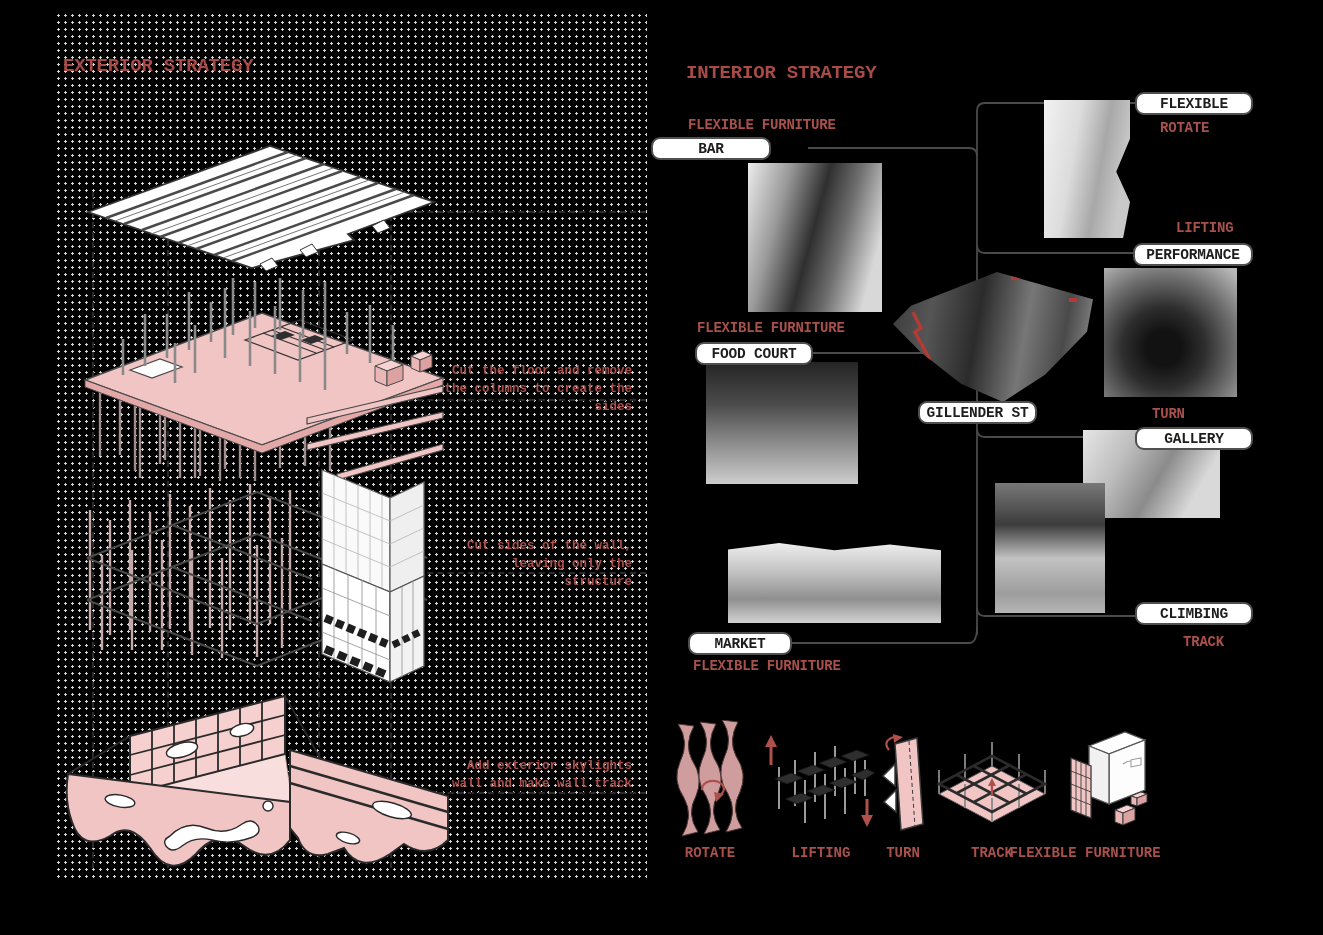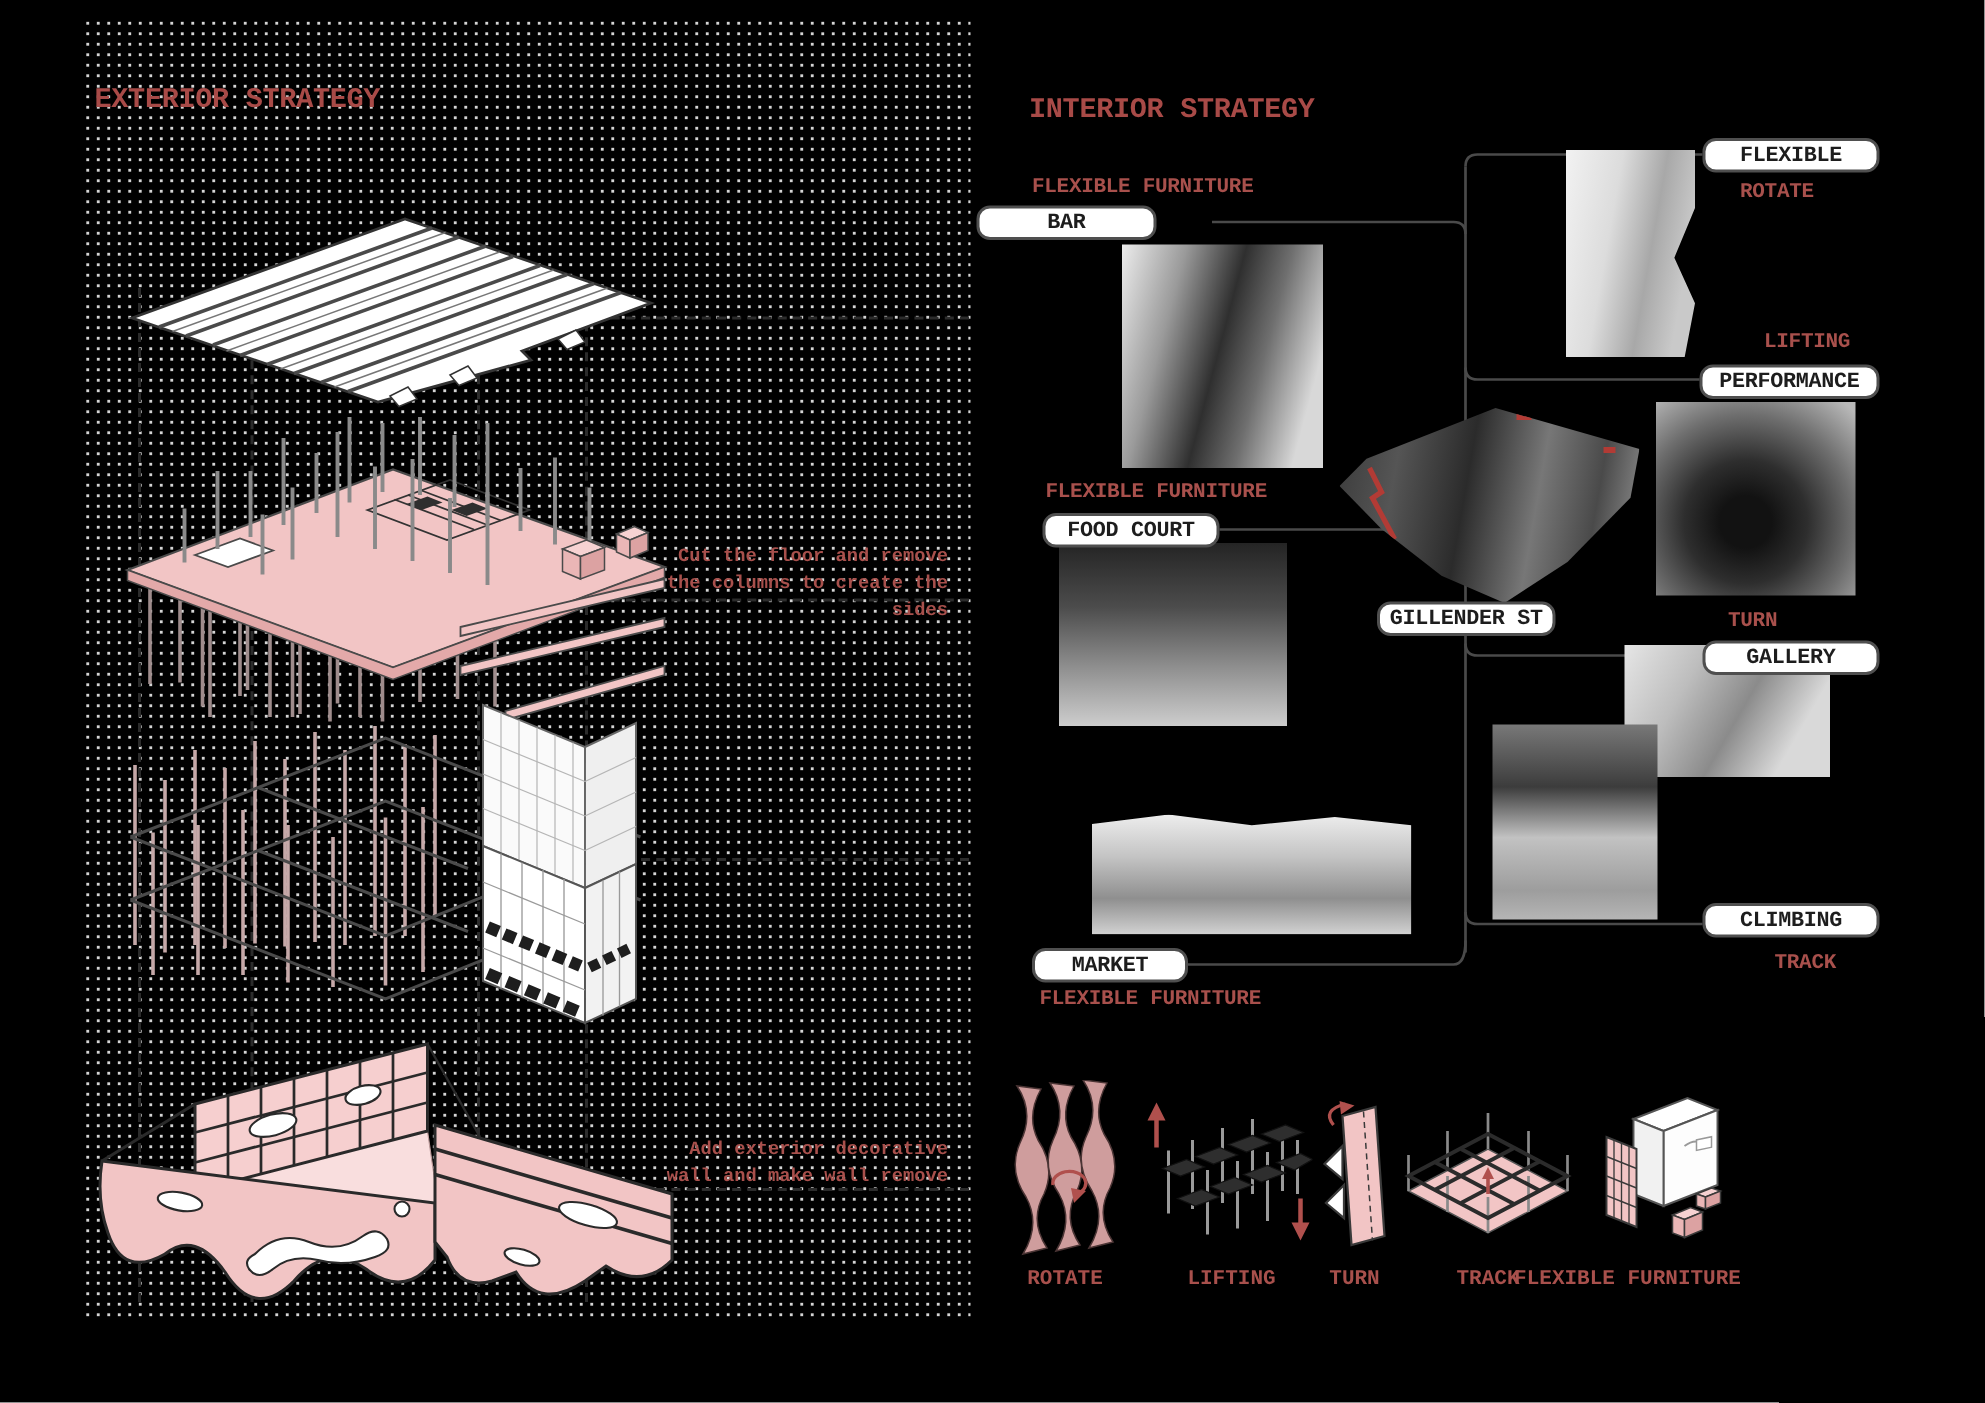--- a/index.html
+++ b/index.html
@@ -33,21 +33,22 @@
   <div class="abs vdash" style="left:167px;top:210px;height:658px;z-index:1;"></div>
   <div class="abs vdash" style="left:318px;top:210px;height:658px;z-index:1;"></div>
   <div class="abs vdash" style="left:390px;top:195px;height:673px;z-index:1;"></div>
 
   <div class="abs hdash" style="left:397px;top:211px;width:249px;z-index:1;"></div>
   <div class="abs hdash" style="left:397px;top:399px;width:249px;z-index:1;"></div>
   <div class="abs hdash" style="left:397px;top:572px;width:249px;z-index:1;"></div>
   <div class="abs hdash" style="left:397px;top:792px;width:249px;z-index:1;"></div>
 
   <div class="abs annot" style="left:442px;top:362px;width:190px;">Cut the floor and remove the columns to create the sides</div>
-  <div class="abs annot" style="left:442px;top:757px;width:190px;">Add exterior decorative wall and make wall remove</div>
+  <div class="abs annot" style="left:442px;top:537px;width:190px;">Cut sides of the wall, leaving only the structure</div>
+  <div class="abs annot" style="left:442px;top:757px;width:190px;">Add exterior skylights wall and make wall track</div>
 
   <svg class="abs" style="left:80px;top:140px;z-index:2;" width="365" height="134" viewBox="0 0 365 134">
     <polygon points="8,72 190,6 354,62 268,94 274,100 172,128" fill="#ffffff" stroke="#333" stroke-width="1.8"></polygon>
     <g stroke="#4a4a4a" stroke-width="2.4">
       <line x1="26" y1="78" x2="208" y2="12"></line>
         <line x1="44" y1="84" x2="226" y2="18"></line>
       <line x1="62" y1="90" x2="244" y2="24"></line>
         <line x1="80" y1="97" x2="262" y2="31"></line>
       <line x1="98" y1="103" x2="280" y2="37"></line>
         <line x1="116" y1="109" x2="298" y2="43"></line>

